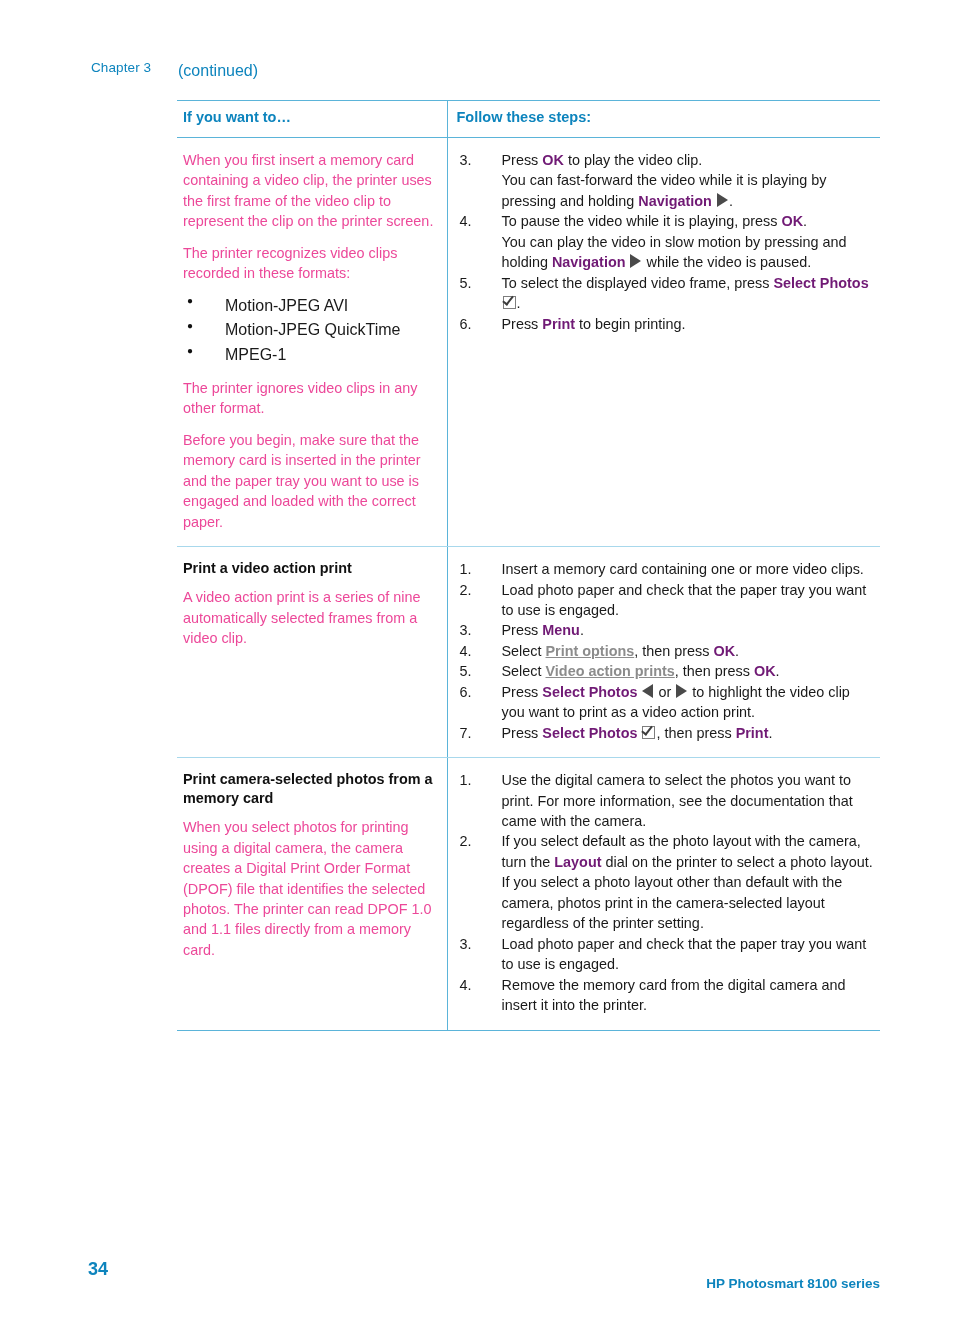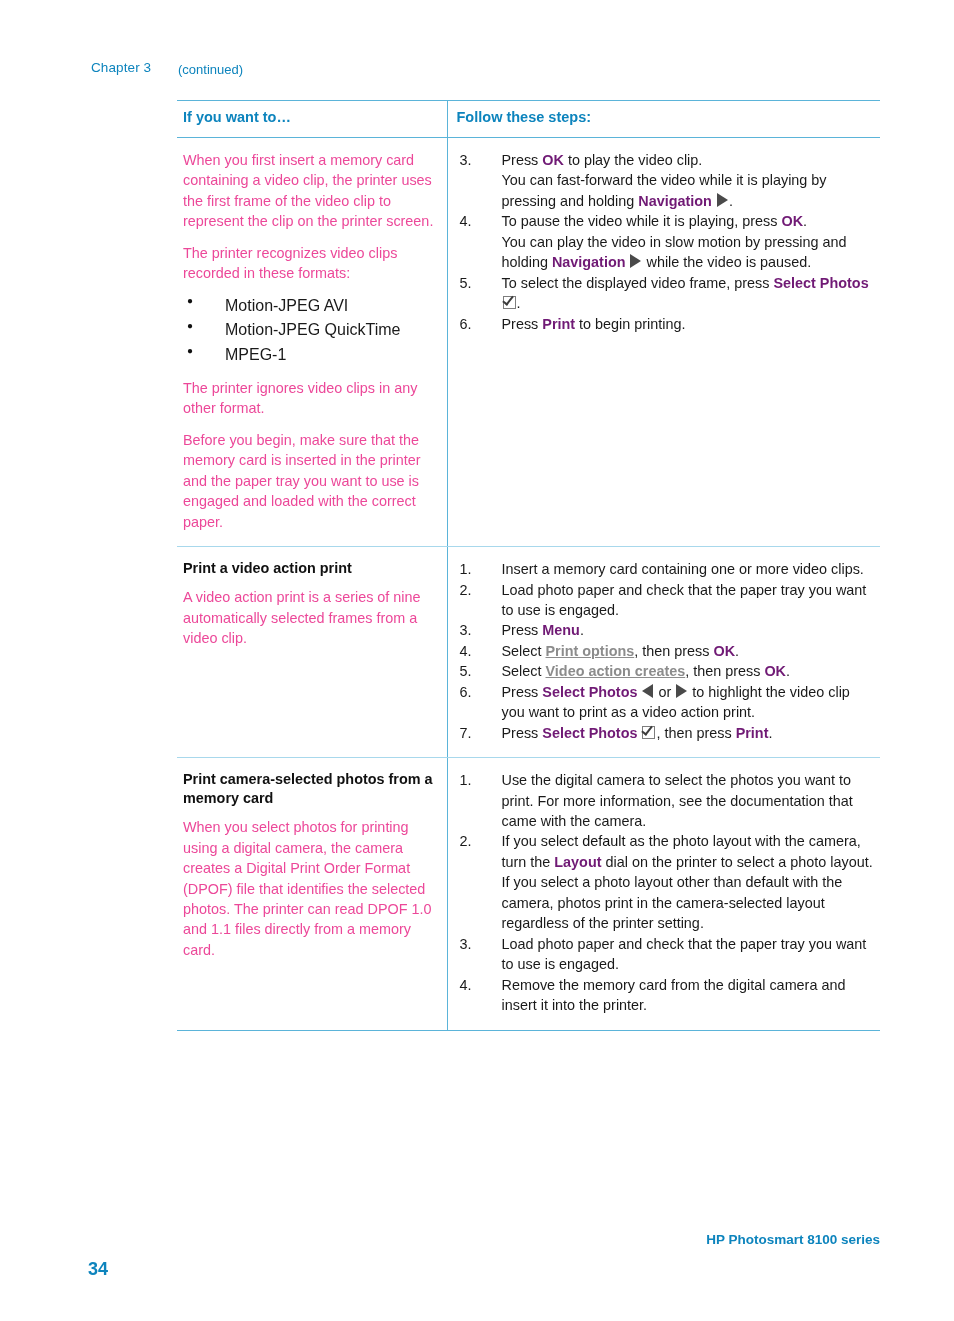--- a/index.html
+++ b/index.html
@@ -29,21 +29,21 @@
     color: #0d84bd;
     letter-spacing: 0.1px;
     margin-top: 24px;
   }
 
   
   .continued {
     position: absolute;
     left: 178px;
     top: 62px;
-    font-size: 13px;
+    font-size: 16px;
     color: #0d84bd;
   }
 
   
   .table-wrap {
     position: absolute;
     left: 177px;
     top: 100px;
     width: 703px;
   }
@@ -197,21 +197,21 @@
     position: absolute;
     left: 88px;
     top: 1259px;
     font-size: 18px;
     font-weight: bold;
     color: #0d84bd;
   }
   .footer-product {
     position: absolute;
     right: 74px;
-    top: 1232px;
+    top: 1276px;
     font-size: 13.5px;
     font-weight: bold;
     color: #0d84bd;
   }
 </style>
 </head>
 <body>
 
 <div class="page">
 
@@ -285,21 +285,21 @@
                 <li>
                   <span class="num">3.</span>
                   <span class="sub-line">Press <span class="blue">Menu</span>.</span>
                 </li>
                 <li>
                   <span class="num">4.</span>
                   <span class="sub-line">Select <span class="gray">Print options</span>, then press <span class="blue">OK</span>.</span>
                 </li>
                 <li>
                   <span class="num">5.</span>
-                  <span class="sub-line">Select <span class="gray">Video action creates</span>, then press <span class="blue">OK</span>.</span>
+                  <span class="sub-line">Select <span class="gray">Video action prints</span>, then press <span class="blue">OK</span>.</span>
                 </li>
                 <li>
                   <span class="num">6.</span>
                   <span class="sub-line">Press <span class="blue">Select Photos</span> <span class="icon-tri left"></span> or <span class="icon-tri right"></span> to highlight the video clip you want to print as a video action print.</span>
                 </li>
                 <li>
                   <span class="num">7.</span>
                   <span class="sub-line">Press <span class="blue">Select Photos</span> <span class="icon-check"></span>, then press <span class="blue">Print</span>.</span>
                 </li>
               </ol>

